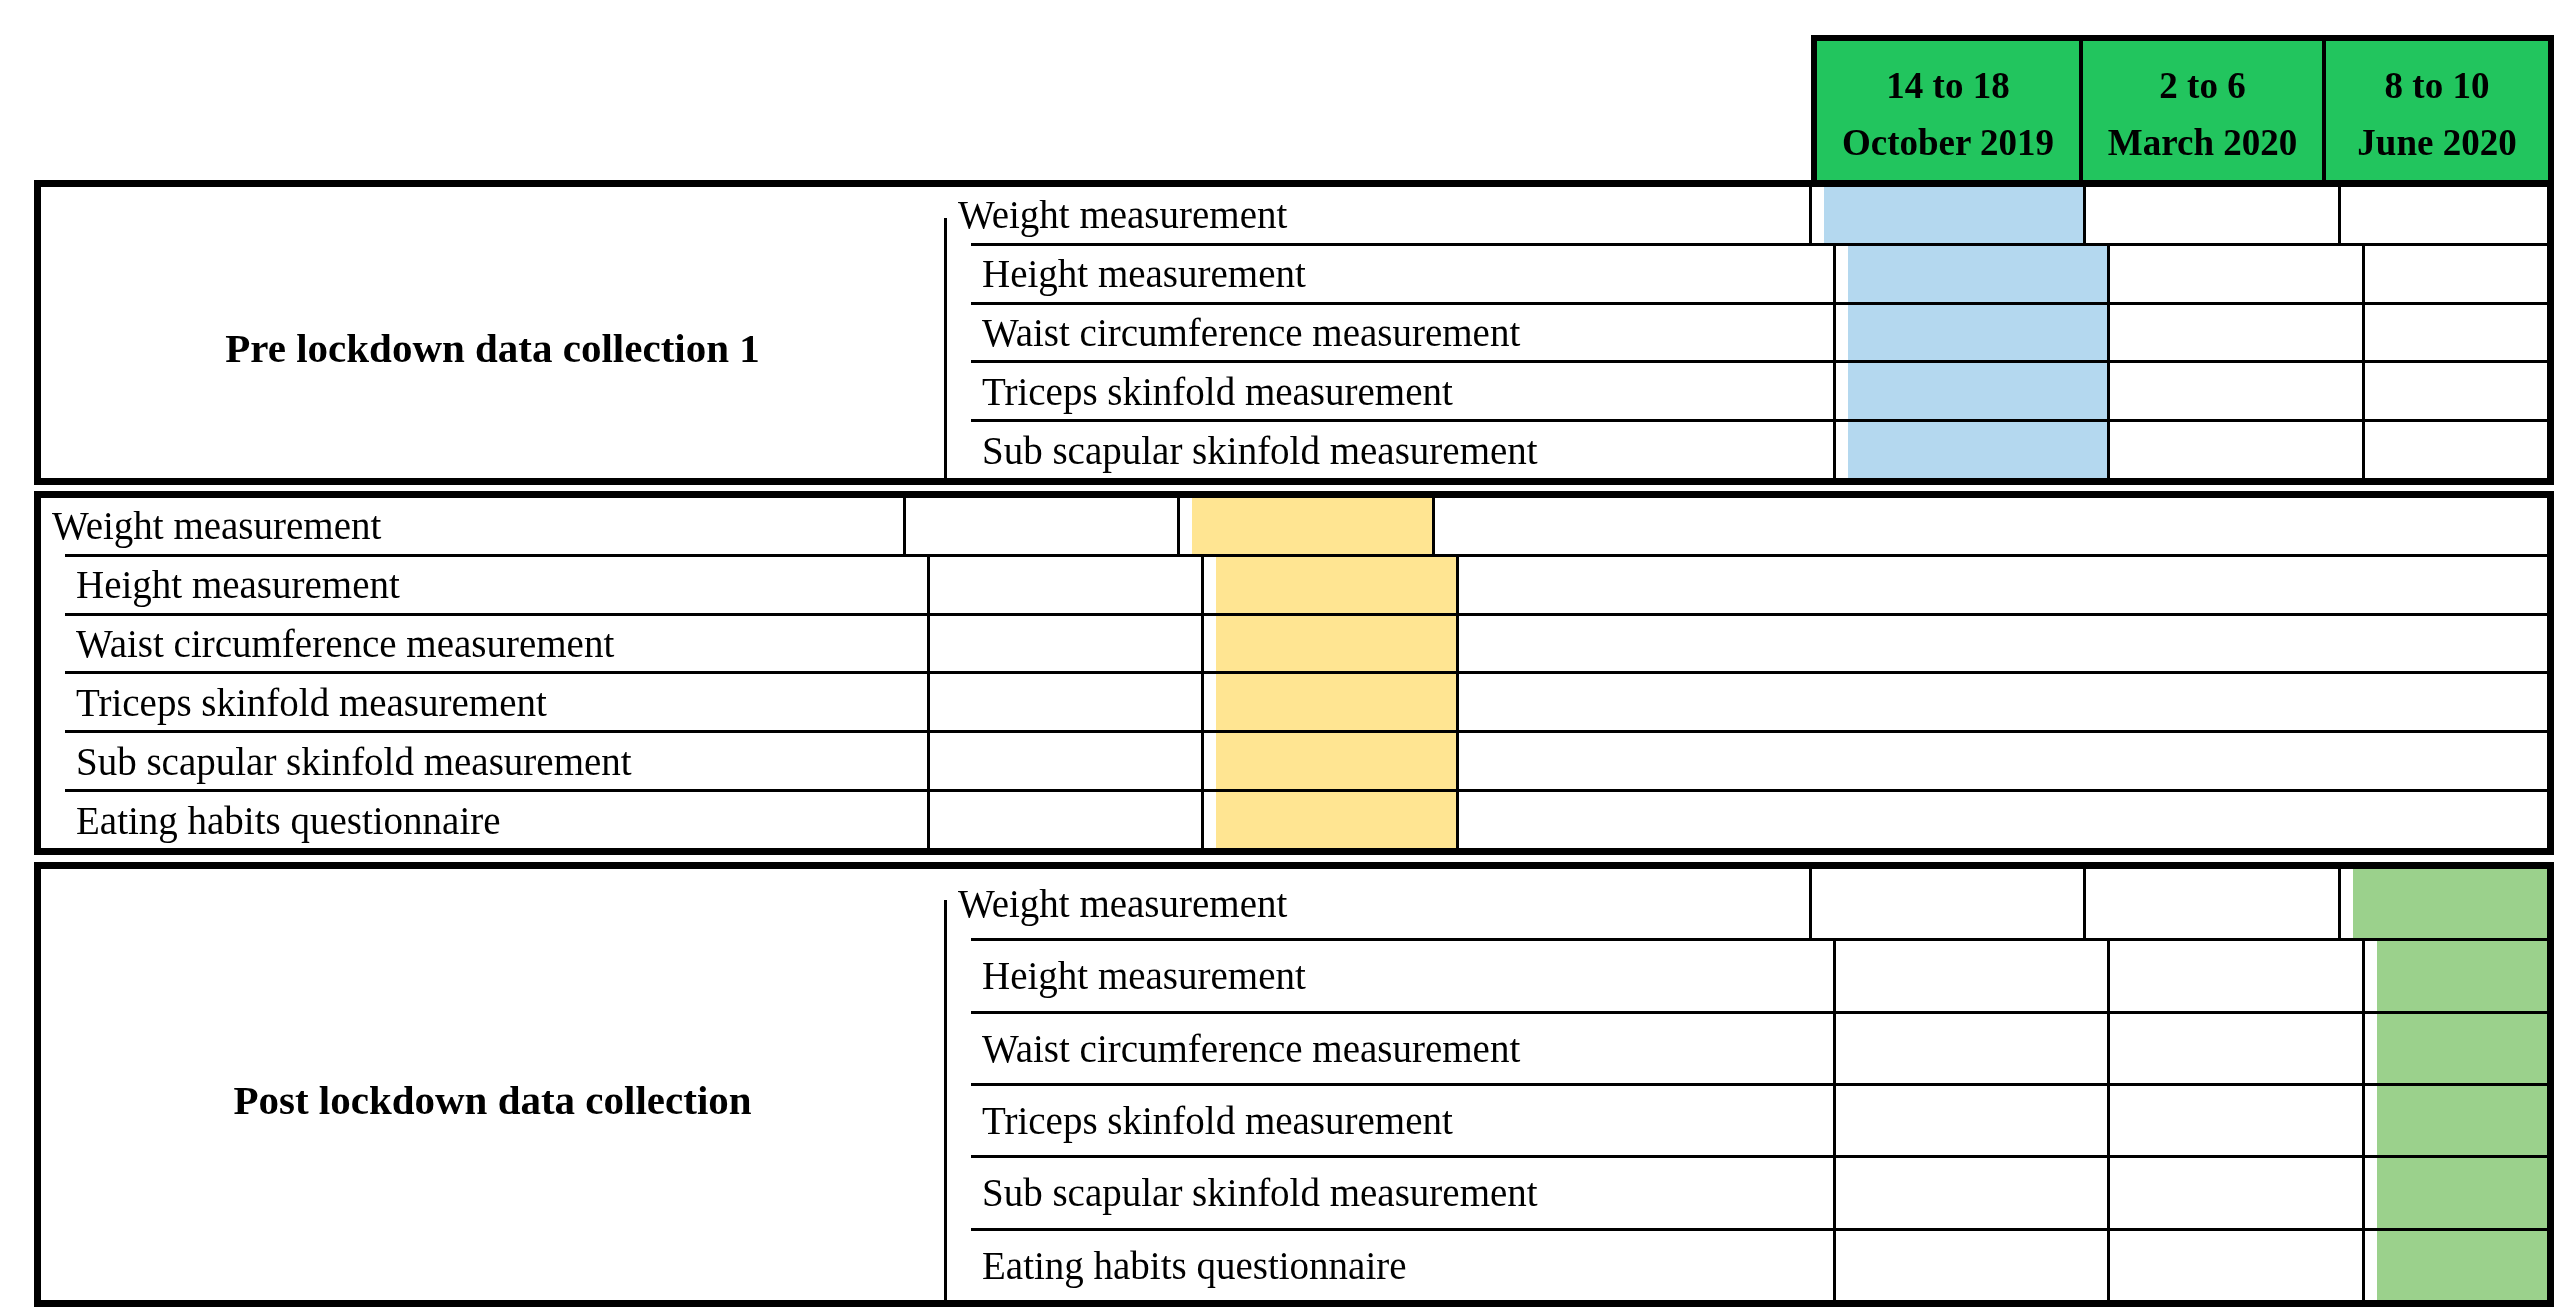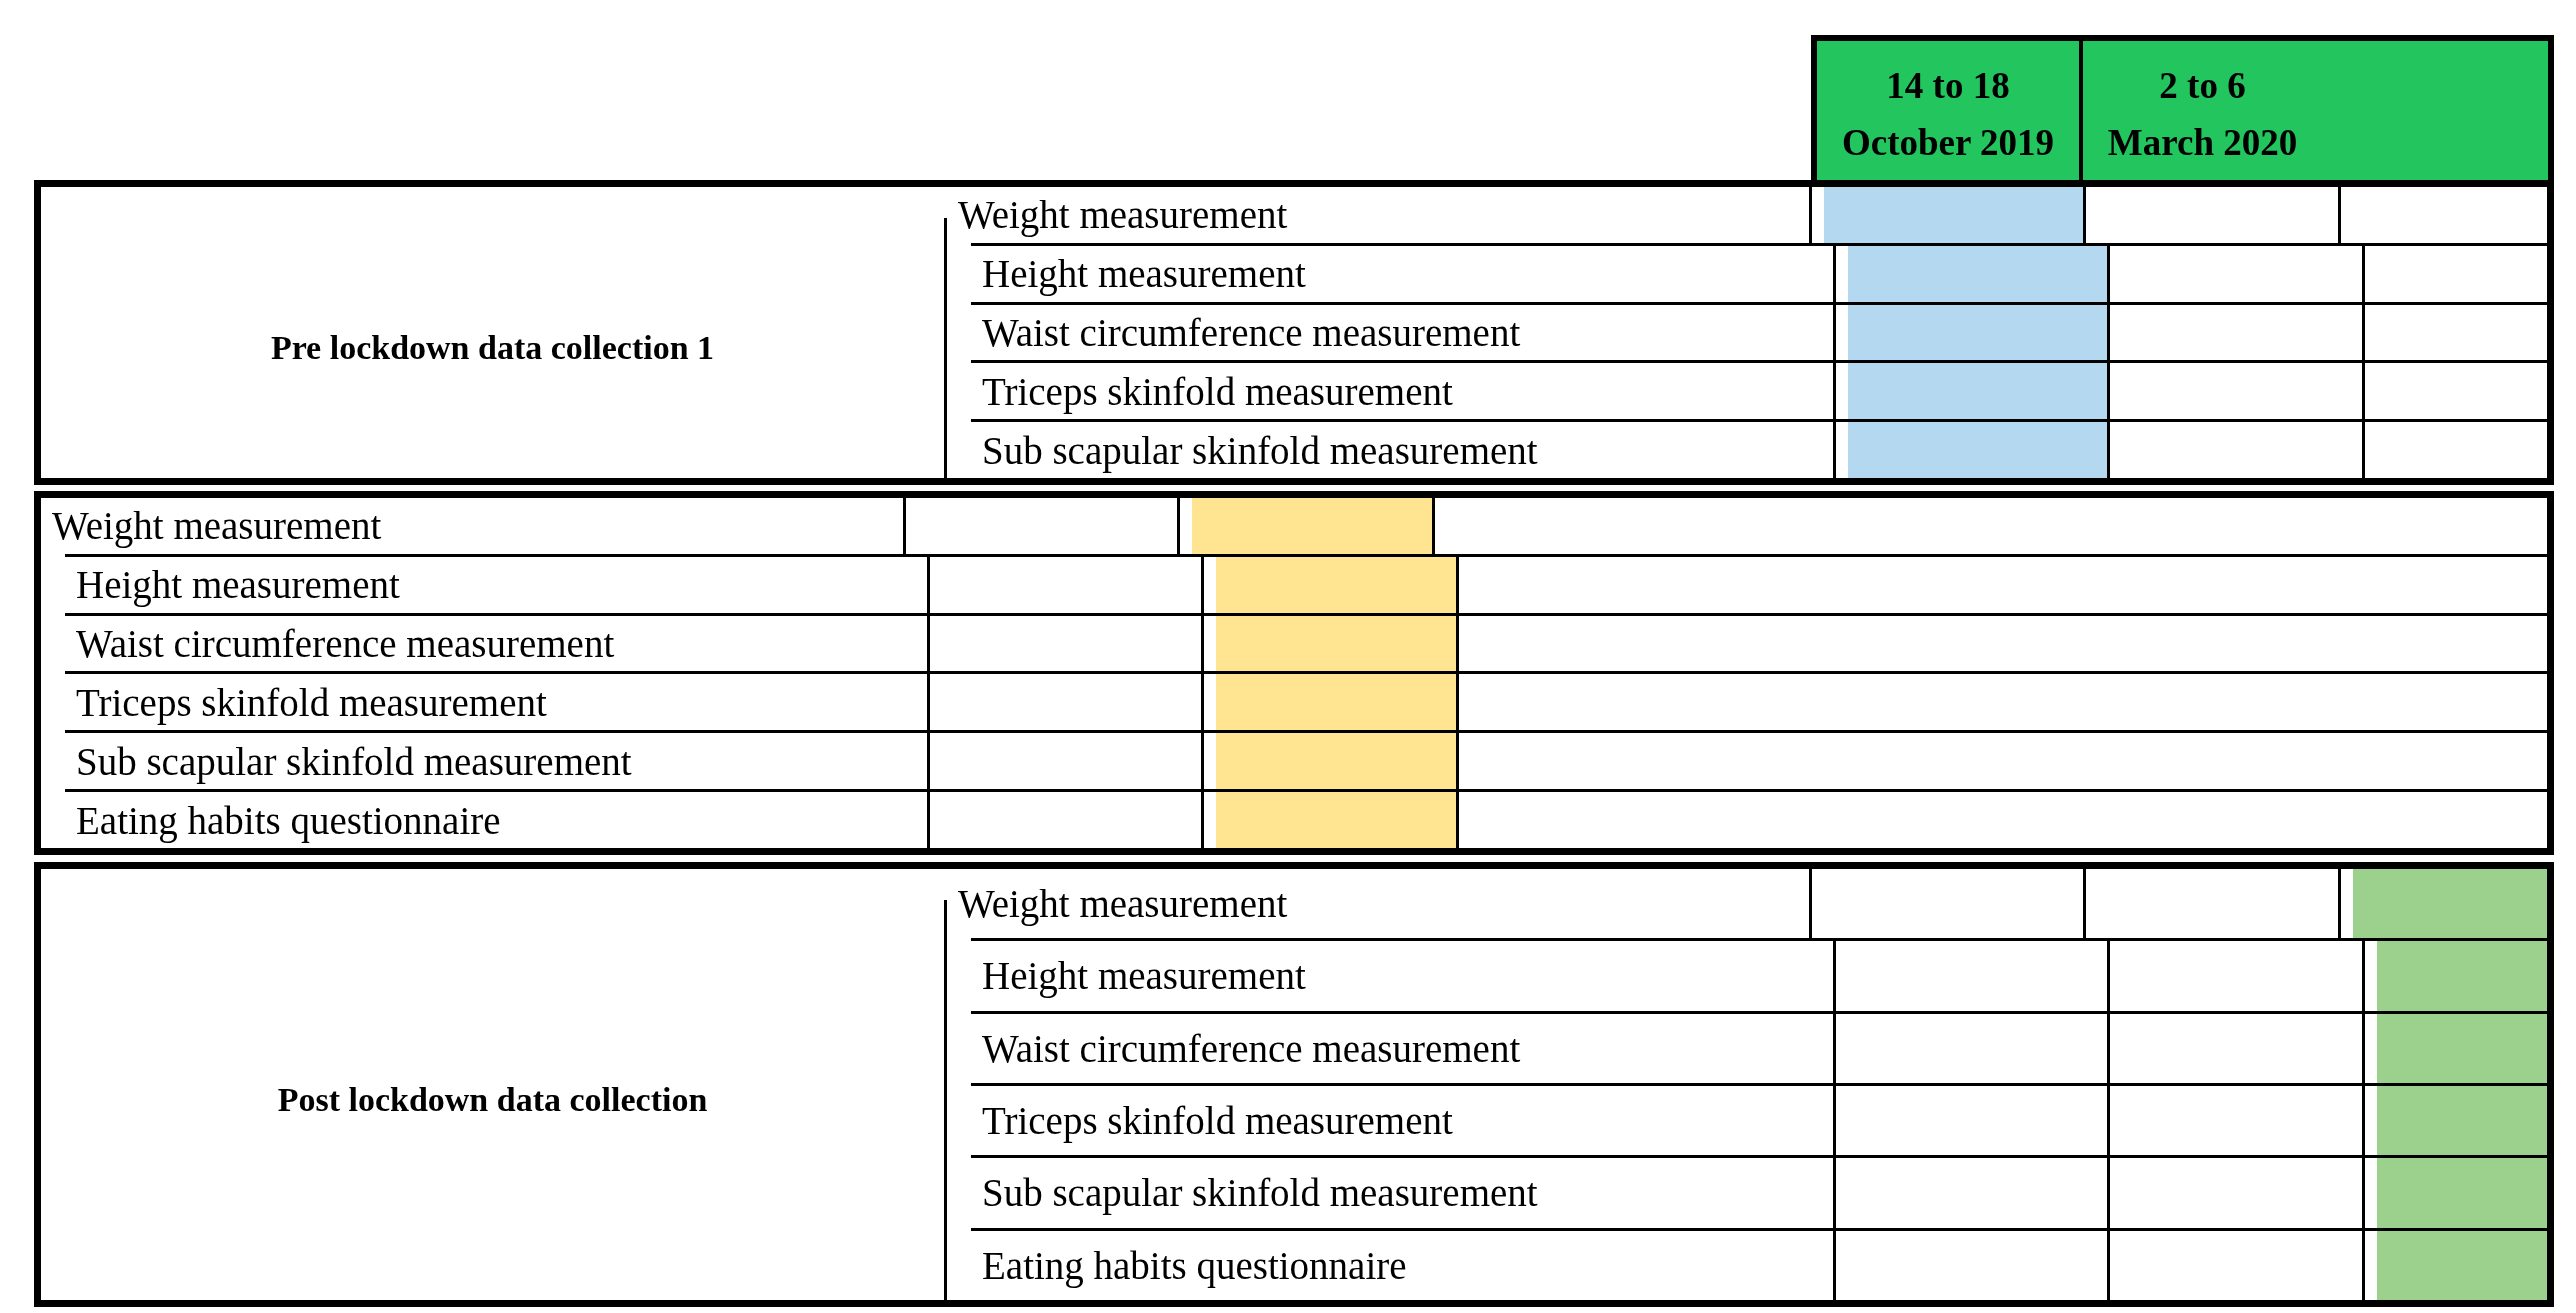--- a/index.html
+++ b/index.html
@@ -14,21 +14,21 @@
                  font-weight: bold; font-size: 37px; line-height: 57px; }
   .header-cell + .header-cell { border-left: 4.6px solid #000; }
   .hc-a { width: 262px; }
   .hc-b { width: 243px; }
   .hc-c { flex: 1; }
 
   .group { position: absolute; left: 34px; width: 2520px; box-sizing: border-box;
            border: 7px solid #000; display: flex; background: #fff; }
   .group-label { width: 906px; box-sizing: border-box; border-right: 3.9px solid #000;
                  display: flex; align-items: center; justify-content: center;
-                 font-weight: bold; font-size: 34px; margin-top: 31px; }
+                 font-weight: bold; font-size: 41px; margin-top: 31px; }
   .group-rows { flex: 1; display: flex; flex-direction: column; }
   .row { flex: 1; display: flex; box-sizing: border-box; gap: 12px; }
   .row + .row { border-top: 3.1px solid #000; margin-left: 24px; }
   .item { width: 865px; box-sizing: border-box; border-right: 3.9px solid #000;
           display: flex; align-items: center; padding-left: 11px; font-size: 39px;
           white-space: nowrap; overflow: hidden; }
   .cell { box-sizing: border-box; background: #fff; }
   .c-a { width: 262px; border-right: 3.9px solid #000; }
   .c-b { width: 243px; border-right: 3.9px solid #000; }
   .c-c { flex: 1; }
@@ -40,20 +40,24 @@
 <body>
 
 <div class="header-box">
   <div class="header-cell hc-a">
     <span>14 to 18</span>
     <span>October 2019</span>
   </div>
   <div class="header-cell hc-b">
     <span>2 to 6</span>
     <span>March 2020</span>
+  </div>
+  <div class="header-cell hc-c">
+    <span>8 to 10</span>
+    <span>June 2020</span>
   </div>
 </div>
 
 <div class="group" style="top:180px;height:305px;">
   <div class="group-label">Pre lockdown data collection 1</div>
   <div class="group-rows">
     <div class="row">
         <div class="item">Weight measurement</div>
         <div class="cell c-a filled-blue" style="background: rgb(180, 216, 239);"></div>
         <div class="cell c-b"></div>

